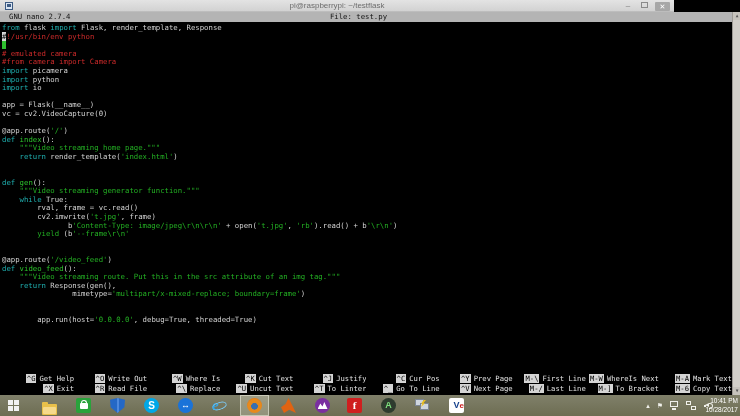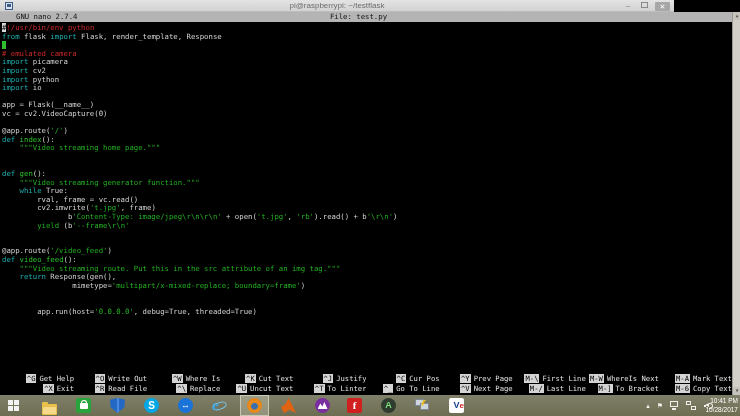--- a/index.html
+++ b/index.html
@@ -25,21 +25,21 @@
   .btn-min, .btn-max { color:#7a7a7a; font-size:8px; line-height:10px; width:10px; text-align:center; }
   .btn-max-box { width:7px; height:6px; border:1px solid #8a8a8a; display:inline-block; }
   .btn-close { background:#a7a7a7; color:#fff; width:15px; height:9px; border-radius:1px;
     font-size:7px; line-height:9px; text-align:center; }
 
   
   .nano-header {
     position:absolute; left:0; top:12px; width:732px; height:10px;
     background:#b4b4b4; color:#111; font-size:7.3px; line-height:10px;
   }
-  .nano-version { position:absolute; left:16px; }
+  .nano-version { position:absolute; left:9px; }
   .nano-file { position:absolute; left:0; right:15px; text-align:center; }
 
   
   .terminal { position:absolute; left:0; top:22px; width:732px; height:373px; background:#000; }
   .code { position:absolute; left:2px; top:2px; font-size:7.3px; line-height:8.6px; }
   .code-line { white-space:pre; height:8.6px; color:#d4d4d4; }
   .tok-w { color:#d4d4d4; }
   .tok-k { color:#1fb0b0; }
   .tok-s { color:#23b023; }
   .tok-f { color:#2cc42c; }
@@ -133,35 +133,36 @@
       </div>
     </div>
 
     <div class="nano-header">
       <span class="nano-version">GNU nano 2.7.4</span>
       <span class="nano-file">File: test.py</span>
     </div>
 
     <div class="terminal">
       <div class="code">
+          <div class="code-line"><span class="tok-k">from</span><span class="tok-w"> flask </span><span class="tok-k">import</span><span class="tok-w"> Flask, render_template, Response</span></div>
           <div class="code-line"><span class="tok-h">#</span><span class="tok-c">!/usr/bin/env python</span></div>
-          <div class="code-line"><span class="tok-k">from</span><span class="tok-w"> flask </span><span class="tok-k">import</span><span class="tok-w"> Flask, render_template, Response</span></div>
           <div class="code-line"><span class="tok-cur"> </span></div>
           <div class="code-line"><span class="tok-c"># emulated camera</span></div>
+          <div class="code-line"><span class="tok-c">#from camera import Camera</span></div>
           <div class="code-line"><span class="tok-k">import</span><span class="tok-w"> picamera</span></div>
-          <div class="code-line"><span class="tok-k">import</span><span class="tok-w"> cv2</span></div>
           <div class="code-line"><span class="tok-k">import</span><span class="tok-w"> python</span></div>
           <div class="code-line"><span class="tok-k">import</span><span class="tok-w"> io</span></div>
           <div class="code-line"> </div>
           <div class="code-line"><span class="tok-w">app = Flask(__name__)</span></div>
           <div class="code-line"><span class="tok-w">vc = cv2.VideoCapture(0)</span></div>
           <div class="code-line"> </div>
           <div class="code-line"><span class="tok-w">@app.route(</span><span class="tok-s">'/'</span><span class="tok-w">)</span></div>
           <div class="code-line"><span class="tok-k">def</span><span class="tok-w"> </span><span class="tok-f">index</span><span class="tok-w">():</span></div>
           <div class="code-line"><span class="tok-w">    </span><span class="tok-s">"""Video streaming home page."""</span></div>
+          <div class="code-line"><span class="tok-w">    </span><span class="tok-k">return</span><span class="tok-w"> render_template(</span><span class="tok-s">'index.html'</span><span class="tok-w">)</span></div>
           <div class="code-line"> </div>
           <div class="code-line"> </div>
           <div class="code-line"><span class="tok-k">def</span><span class="tok-w"> </span><span class="tok-f">gen</span><span class="tok-w">():</span></div>
           <div class="code-line"><span class="tok-w">    </span><span class="tok-s">"""Video streaming generator function."""</span></div>
           <div class="code-line"><span class="tok-w">    </span><span class="tok-k">while</span><span class="tok-w"> True:</span></div>
           <div class="code-line"><span class="tok-w">        rval, frame = vc.read()</span></div>
           <div class="code-line"><span class="tok-w">        cv2.imwrite(</span><span class="tok-s">'t.jpg'</span><span class="tok-w">, frame)</span></div>
           <div class="code-line"><span class="tok-w">               b</span><span class="tok-s">'Content-Type: image/jpeg\r\n\r\n'</span><span class="tok-w"> + open(</span><span class="tok-s">'t.jpg'</span><span class="tok-w">, </span><span class="tok-s">'rb'</span><span class="tok-w">).read() + b</span><span class="tok-s">'\r\n'</span><span class="tok-w">)</span></div>
           <div class="code-line"><span class="tok-w">        </span><span class="tok-s">yield</span><span class="tok-w"> (b</span><span class="tok-s">'--frame\r\n'</span></div>
           <div class="code-line"> </div>

